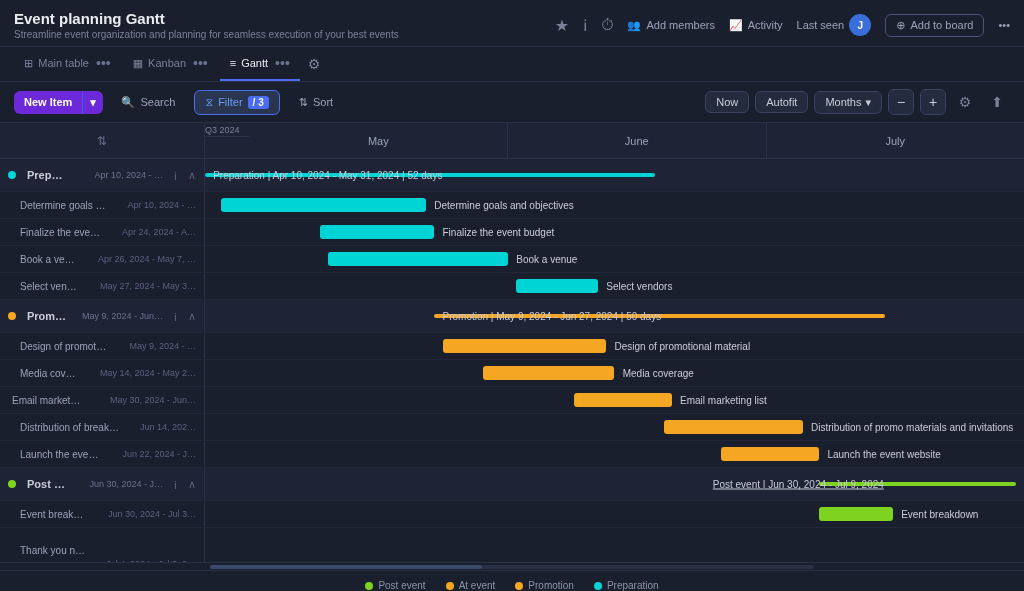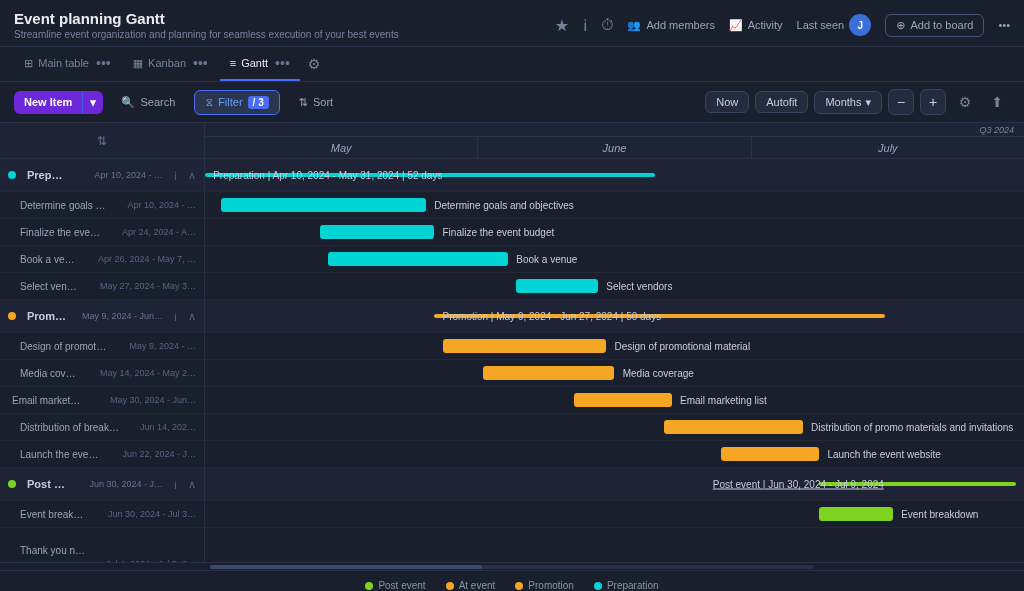--- a/index.html
+++ b/index.html
@@ -220,22 +220,20 @@
       min-width: 205px;
       border-right: 1px solid #2a3045;
       display: flex;
       align-items: center;
       justify-content: center;
     }
     .timeline-col-header {
       flex: 1;
       position: relative;
       display: flex;
-      flex-direction: column;
-      font-style: italic;
     }
     .quarter-row {
       height: 14px;
       display: flex;
       align-items: center;
       justify-content: flex-end;
       padding-right: 10px;
       font-size: 9px;
       color: #7a8299;
       border-bottom: 1px solid #2a3045;

